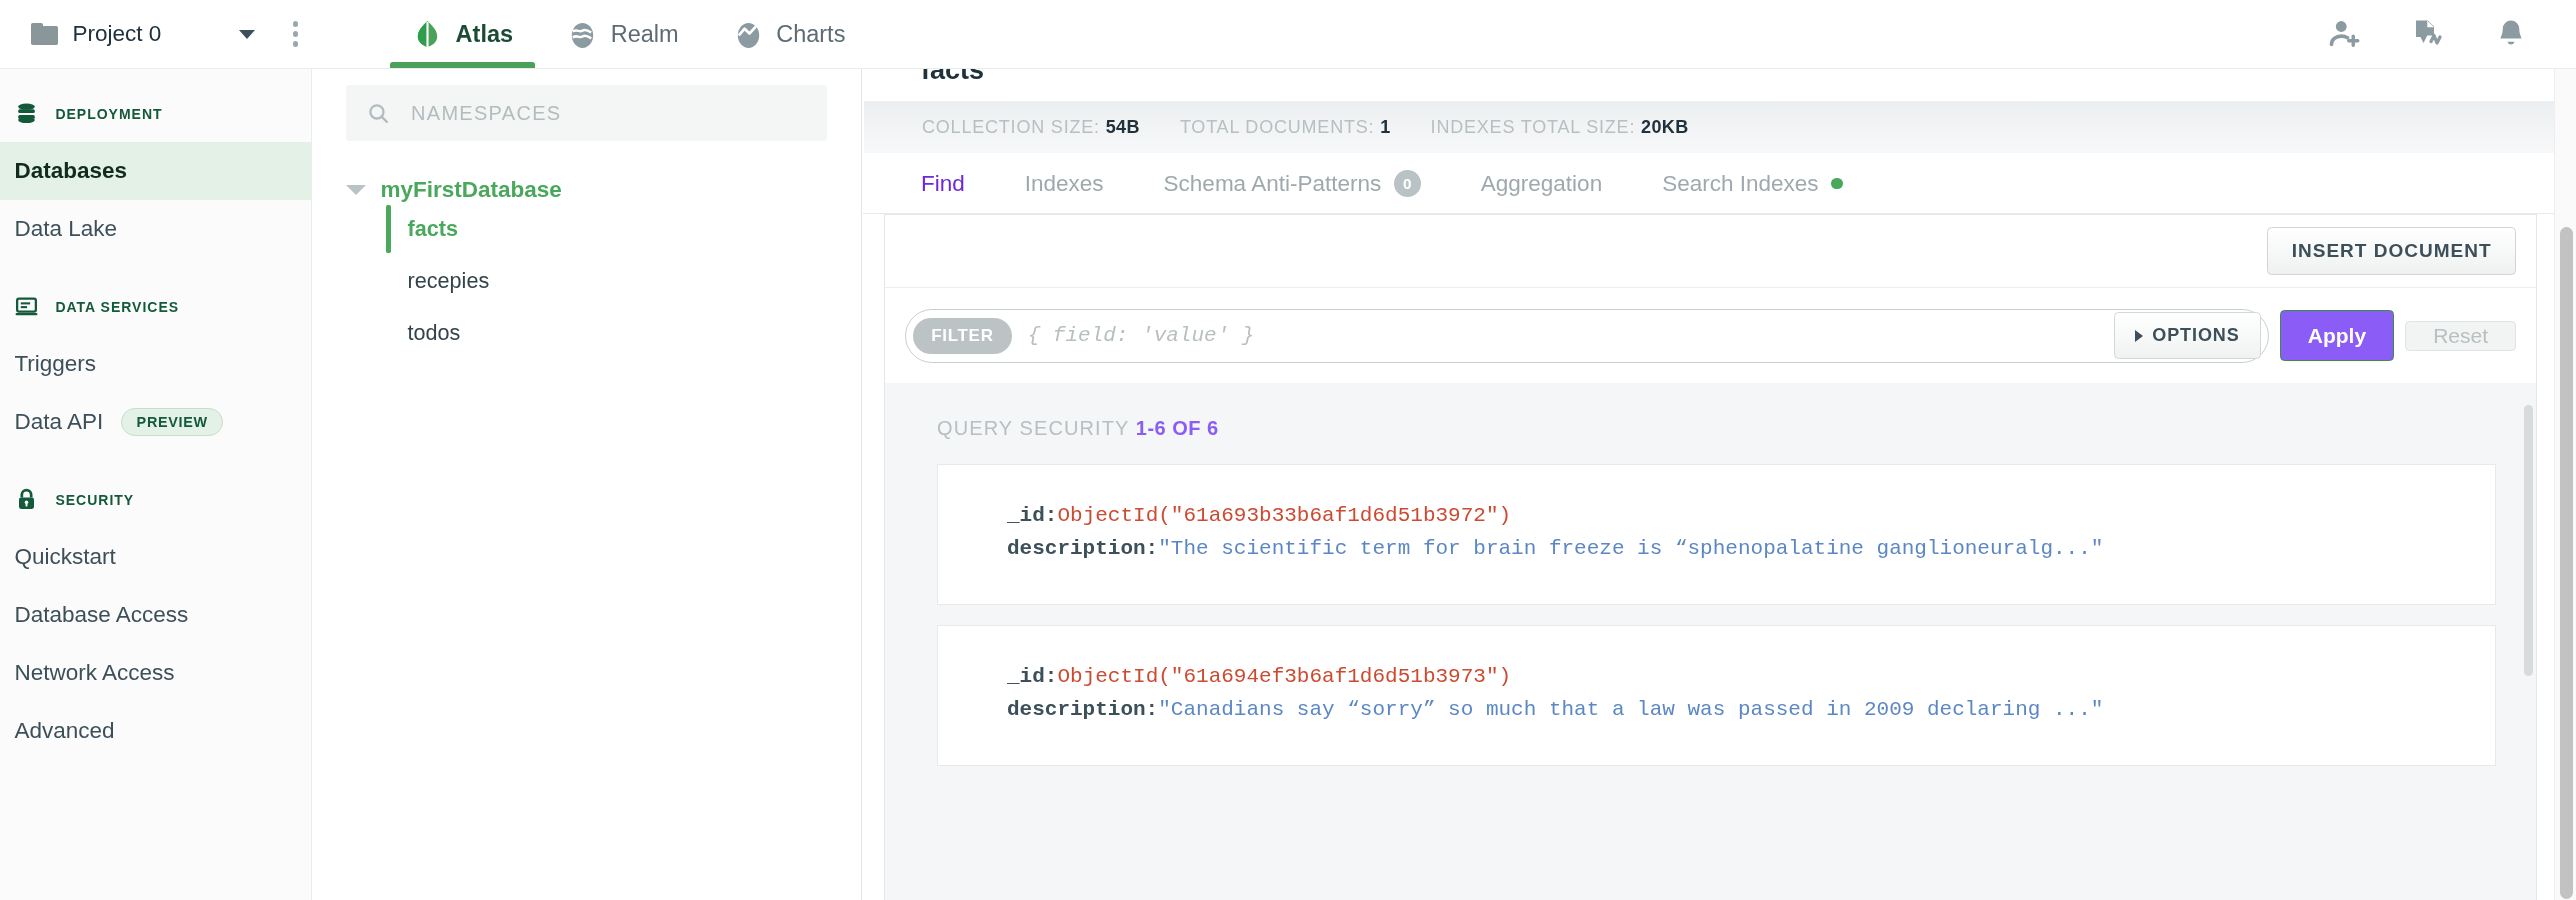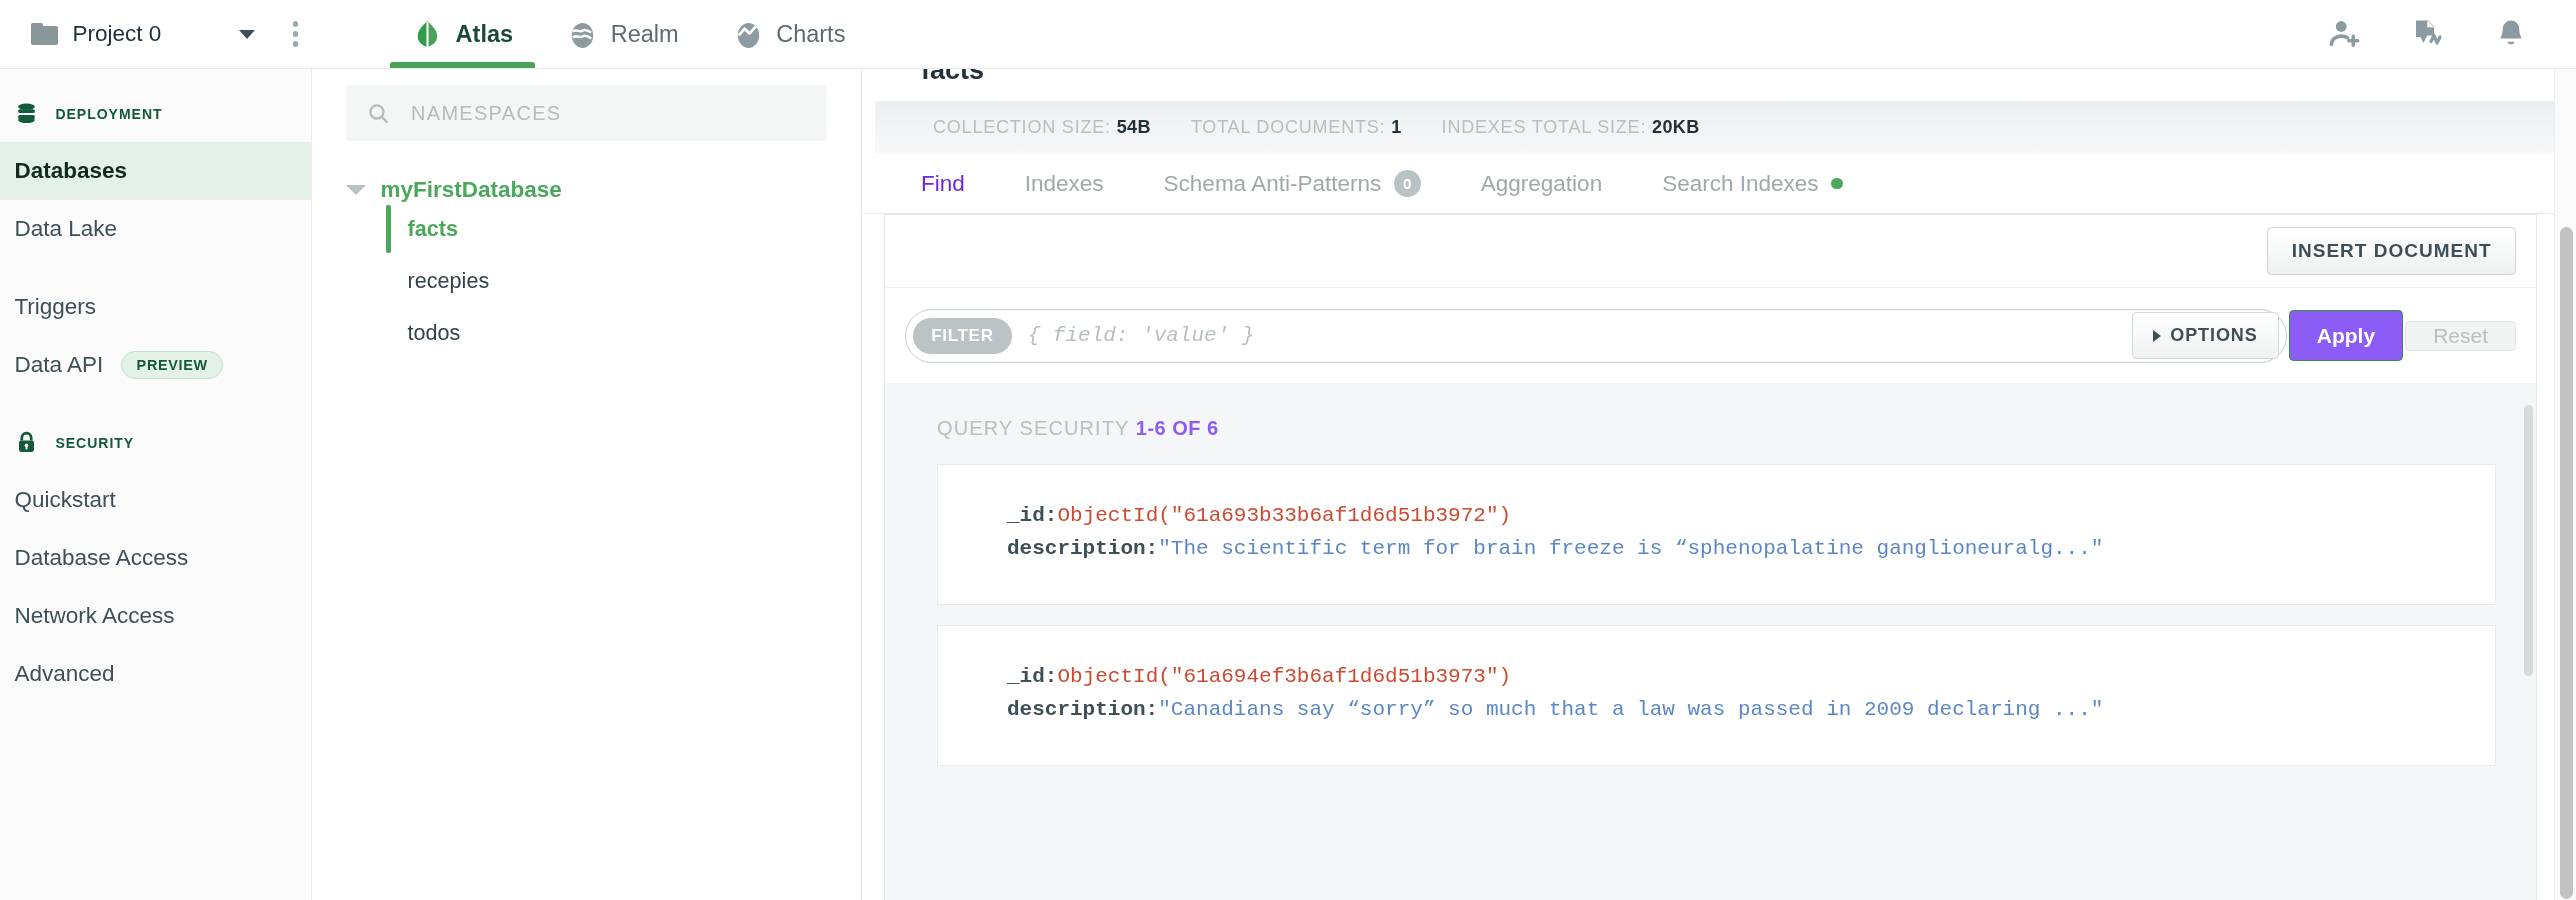--- a/index.html
+++ b/index.html
@@ -235,21 +235,21 @@
     position: absolute;
     left: 58px;
     top: -14.4px;
     font-size: 27px;
     font-weight: 700;
     color: #21313c;
     white-space: nowrap;
   }
   .stats-bar {
     position: absolute;
-    top: 32px; left: 12px;
+    top: 32px; left: 1px;
     width: 1695px;
     height: 52px;
     background: linear-gradient(180deg, #eceff1 0%, #f7f8f9 100%);
     display: flex;
     align-items: center;
     padding-left: 58px;
     gap: 40px;
   }
   .stat { font-size: 18px; letter-spacing: 0.8px; color: #b6bfc2; white-space: nowrap; }
   .stat b { color: #21313c; font-weight: 700; letter-spacing: 0.4px; }
@@ -325,21 +325,21 @@
     white-space: nowrap;
     margin-left: 16px;
   }
 
   .filter-row {
     height: 96px;
     background: #ffffff;
     display: flex;
     align-items: center;
     padding: 0 20px 0 20px;
-    gap: 2px;
+    gap: 11px;
     border-top: 0.9px solid #eceeef;
   }
   .filter-input-wrap {
     flex: 1;
     height: 54px;
     background: #ffffff;
     border: 0.9px solid #c9cfd1;
     border-radius: 29px;
     display: flex;
     align-items: center;
@@ -546,20 +546,29 @@
   </div>
   <div class="side-item active">
     <span>Databases</span>
   </div>
   <div class="side-item">
     <span>Data Lake</span>
   </div>
 
   <div class="side-gap"></div>
 
+  <div class="side-section">
+    <svg class="side-ico" viewBox="0 0 24 24">
+      <rect x="3" y="4.5" width="18" height="12.5" rx="1.8" fill="none" stroke="#13593A" stroke-width="2.2"></rect>
+      <rect x="6.5" y="8" width="9" height="2" fill="#13593A"></rect>
+      <rect x="6.5" y="11.6" width="6" height="2" fill="#13593A"></rect>
+      <rect x="1.5" y="18.2" width="21" height="2.3" rx="1.1" fill="#13593A"></rect>
+    </svg>
+    <span class="side-section-label">DATA SERVICES</span>
+  </div>
   <div class="side-item">
     <span>Triggers</span>
   </div>
   <div class="side-item">
     <span>Data API</span>
     <span class="badge-preview">PREVIEW</span>
   </div>
 
   <div class="side-gap"></div>
 

